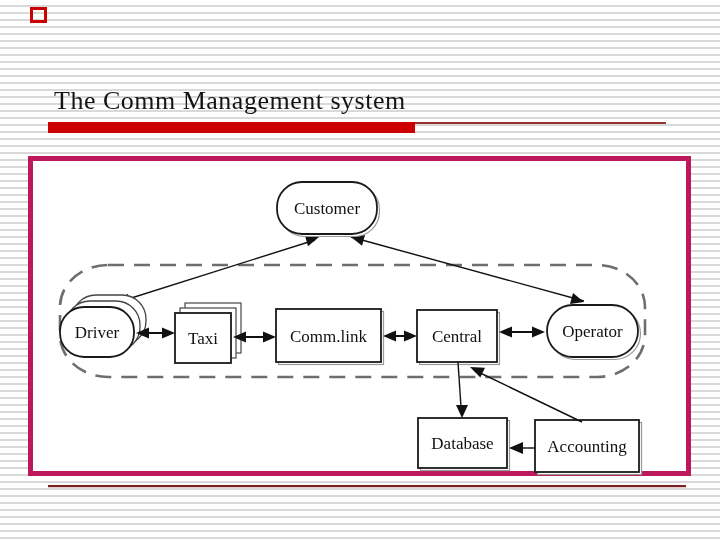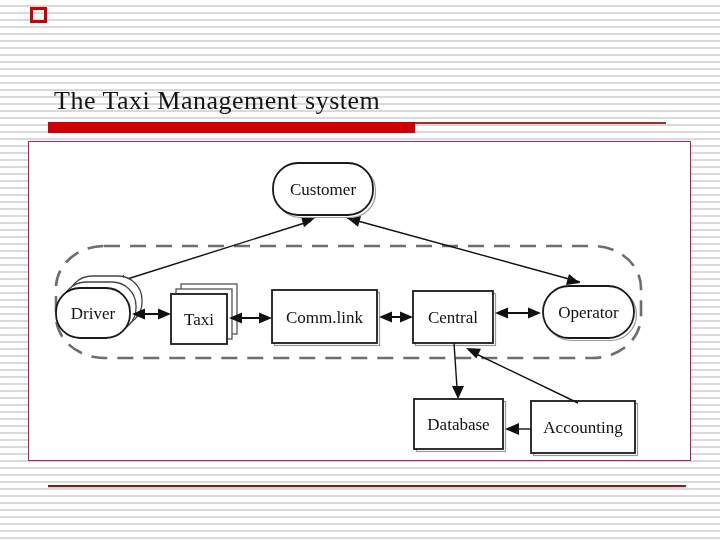--- a/index.html
+++ b/index.html
@@ -18,39 +18,39 @@
   }
   .title-underline-bar{
     position:absolute;left:48px;top:122px;width:367px;height:11px;
     background:#cc0000;
   }
   .title-underline-thin{
     position:absolute;left:415px;top:122px;width:251px;height:2px;
     background:#993333;
   }
   .content-box{
-    position:absolute;left:28px;top:141px;width:663px;height:320px;
-    background:#ffffff;border:1px solid #be185d;box-sizing:border-box;
+    position:absolute;left:28px;top:156px;width:663px;height:320px;
+    background:#ffffff;border:5px solid #be185d;box-sizing:border-box;
   }
   .footer-line{
     position:absolute;left:48px;top:485px;width:638px;height:2px;
     background:#7a2222;border-bottom:1px solid #eecccc;
   }
   svg text{
     font-family:"Liberation Serif","DejaVu Serif",serif;
     font-size:17px;fill:#111111;
   }
   svg text.customer-label{font-size:17px;}
 </style>
 </head>
 <body>
 
 <div class="bullet-square"></div>
 
-<div class="slide-title">The Taxi Management system</div>
+<div class="slide-title">The Comm Management system</div>
 <div class="title-underline-bar"></div>
 <div class="title-underline-thin"></div>
 
 <div class="content-box">
   <svg width="661" height="318" viewBox="0 0 661 318">
 
     <rect x="27" y="104" width="585" height="112" rx="48" ry="42" fill="none" stroke="#6e6e6e" stroke-width="2.6" stroke-dasharray="16 10"></rect>
 
     <line x1="282" y1="79" x2="92" y2="139" stroke="#111" stroke-width="1.4"></line>
     <polygon points="286,76 275,85.2 272,74.8" fill="#111"></polygon>

